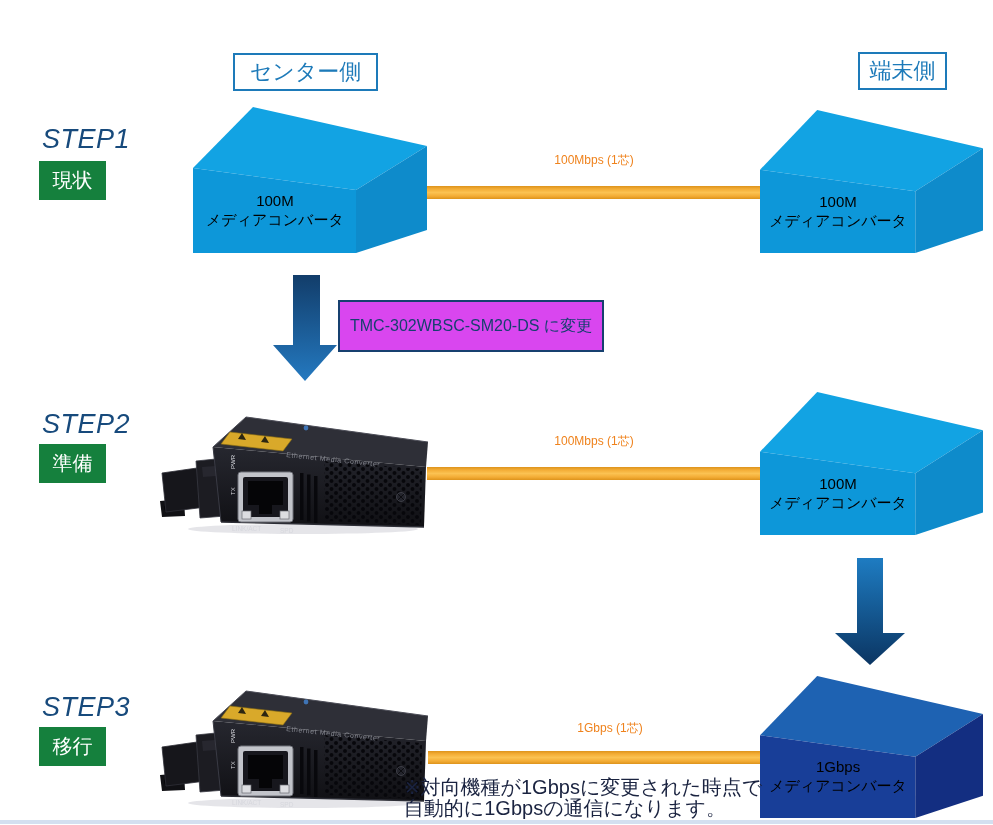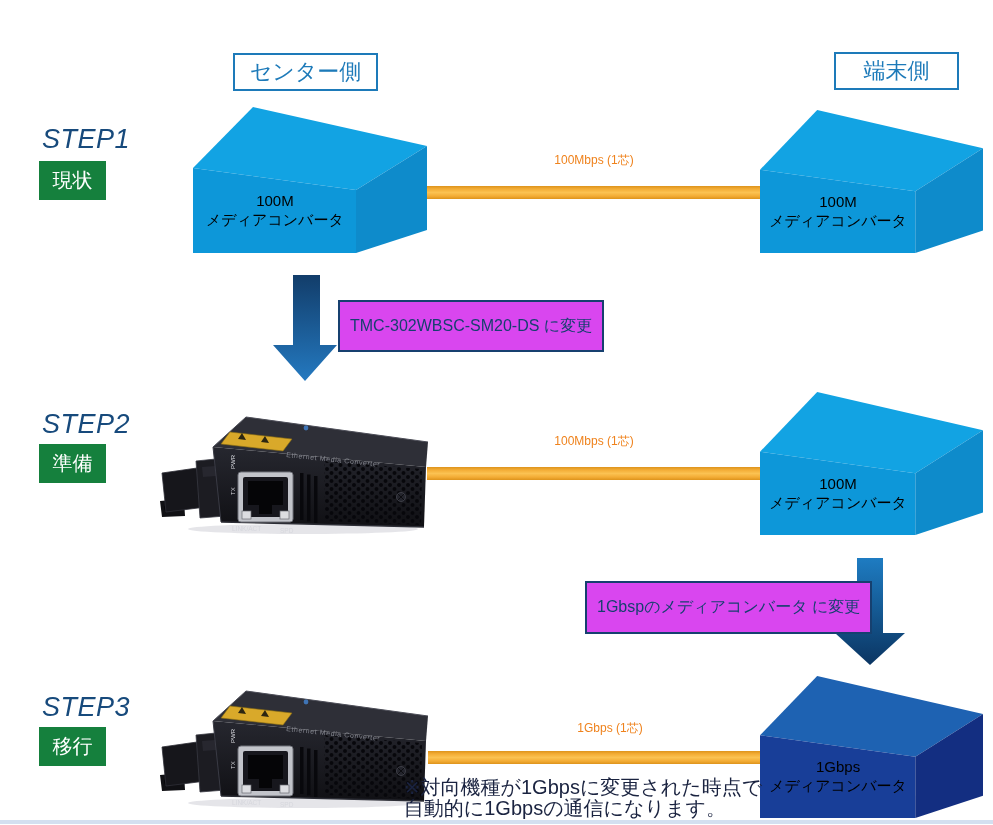--- a/index.html
+++ b/index.html
@@ -2,21 +2,21 @@
 <html><head>
 <meta charset="utf-8">
 <style>
   html,body{margin:0;padding:0;background:#fff;}
   body{font-family:"Liberation Sans","DejaVu Sans",sans-serif;}
   .canvas{position:relative;width:993px;height:825px;background:#fff;overflow:hidden;}
 
   .side-label{position:absolute;border:2px solid #1d7ab9;color:#1d7ab9;font-size:22px;
     display:flex;align-items:center;justify-content:center;background:#fff;box-sizing:border-box;margin-top:24px;}
   .side-label.center{left:233px;top:29px;width:145px;height:38px;}
-  .side-label.terminal{left:834px;top:28px;width:125px;height:38px;}
+  .side-label.terminal{left:858px;top:28px;width:89px;height:38px;}
 
   .step-title{position:absolute;left:42px;color:#174a7c;font-size:27px;letter-spacing:.5px;font-style:italic;}
   .t1{top:124px}.t2{top:409px}.t3{top:692px}
   .step-badge{position:absolute;left:39px;width:67px;height:39px;background:#15803d;color:#fff;
     font-size:20px;display:flex;align-items:center;justify-content:center;}
   .b1{top:161px}.b2{top:444px}.b3{top:727px}
 
   .iso-box{position:absolute;}
   .iso-box svg{position:absolute;inset:0;width:100%;height:100%;}
   .iso-label{position:absolute;left:0;top:41%;width:70%;height:59%;display:flex;flex-direction:column;
@@ -149,23 +149,20 @@
           <stop offset="0" stop-color="#1e7cc2"></stop>
             <stop offset="1" stop-color="#0b3562"></stop>
         </linearGradient>
       </defs>
       <polygon points="22,0 48,0 48,75 70,75 35,107 0,75 22,75" fill="url(#ag2)"></polygon>
     </svg>
   </div>
 
   <div class="change-label ch1">
     <span>TMC-302WBSC-SM20-DS に変更</span>
-  </div>
-  <div class="change-label ch2">
-    <span>1Gbspのメディアコンバータ に変更</span>
   </div>
 
   <div class="device d1">
   <svg viewBox="0 0 272 120">
     <defs>
       <linearGradient id="dgBody" x1="0" y1="0" x2="0" y2="1">
         <stop offset="0" stop-color="#26272f"></stop>
             <stop offset="1" stop-color="#101014"></stop>
       </linearGradient>
       <pattern id="vents" width="9" height="8" patternUnits="userSpaceOnUse">

